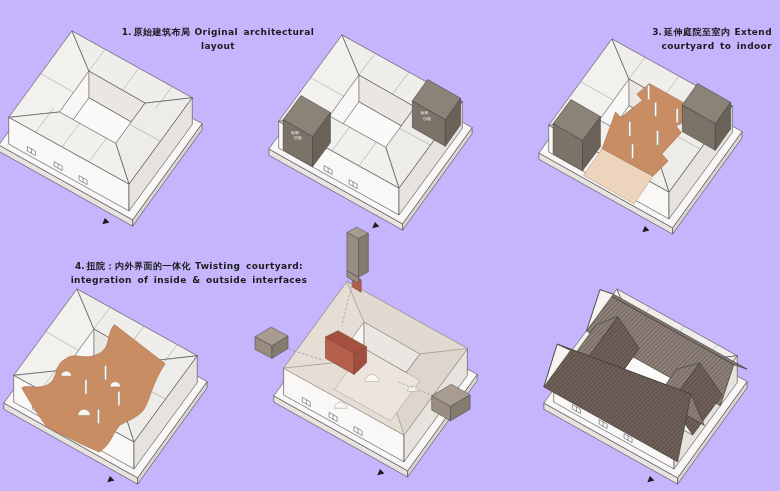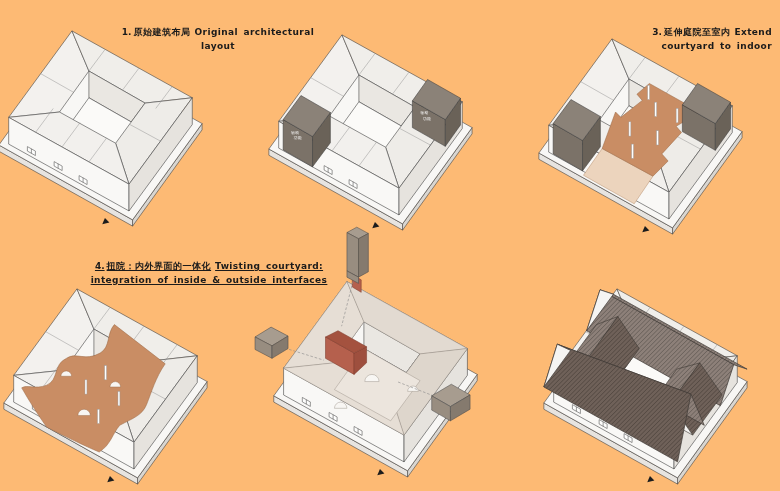--- a/index.html
+++ b/index.html
@@ -1,17 +1,17 @@
 <!DOCTYPE html>
 <html><head>
 <meta charset="utf-8">
 <style>
   html,body{margin:0;padding:0;background:#ffffff;}
   #canvas{
-    position:relative;width:780px;height:491px;background:#fdba74;overflow:hidden;
+    position:relative;width:780px;height:491px;background:#c4b5fd;overflow:hidden;
     font-family:"DejaVu Sans","Liberation Sans",sans-serif;
   }
   .caption{
     position:absolute;text-align:center;color:#1b1b1b;
     font-size:9px;line-height:1.5;font-weight:600;
   }
   .caption .num{margin-right:2px;}
   .caption .zh{margin-right:4px;letter-spacing:0.5px;}
   .caption .en{letter-spacing:0.4px;word-spacing:2px;}
   svg.axon{position:absolute;overflow:visible;}
@@ -83,21 +83,21 @@
       </g>
     </defs>
   </svg>
 
   <div class="caption" style="left:118px;top:26px;width:200px;">
     <span class="num">1.</span><span class="zh">原始建筑布局</span><span class="en">Original architectural layout</span>
   </div>
   <div class="caption" style="left:622px;top:26px;width:150px;text-align:right;">
     <span class="num">3.</span><span class="zh">延伸庭院至室内</span><span class="en">Extend courtyard to indoor</span>
   </div>
-  <div class="caption" style="left:90px;top:260px;width:238px;text-decoration:underline;">
+  <div class="caption" style="left:70px;top:260px;width:238px;">
     <span class="num">4.</span><span class="zh">扭院：内外界面的一体化</span><span class="en">Twisting courtyard: integration of inside &amp; outside interfaces</span>
   </div>
 
   <svg class="axon" style="left:-28px;top:22px;" width="232" height="205" viewBox="0 0 260 230">
     <use href="#shell"></use>
   </svg>
 
   <svg class="axon" style="left:242px;top:26px;" width="232" height="205" viewBox="0 0 260 230">
     <use href="#shell"></use>
     <use href="#boxA"></use>

